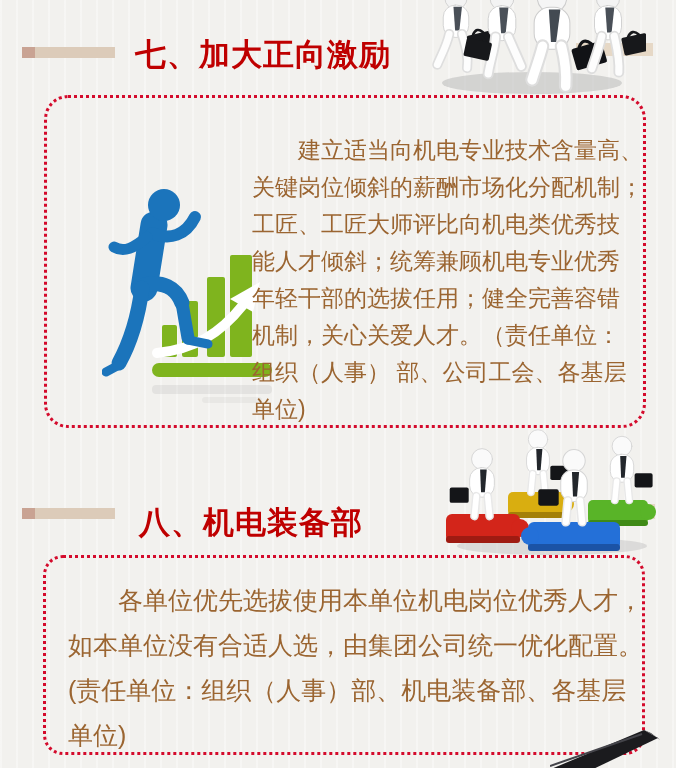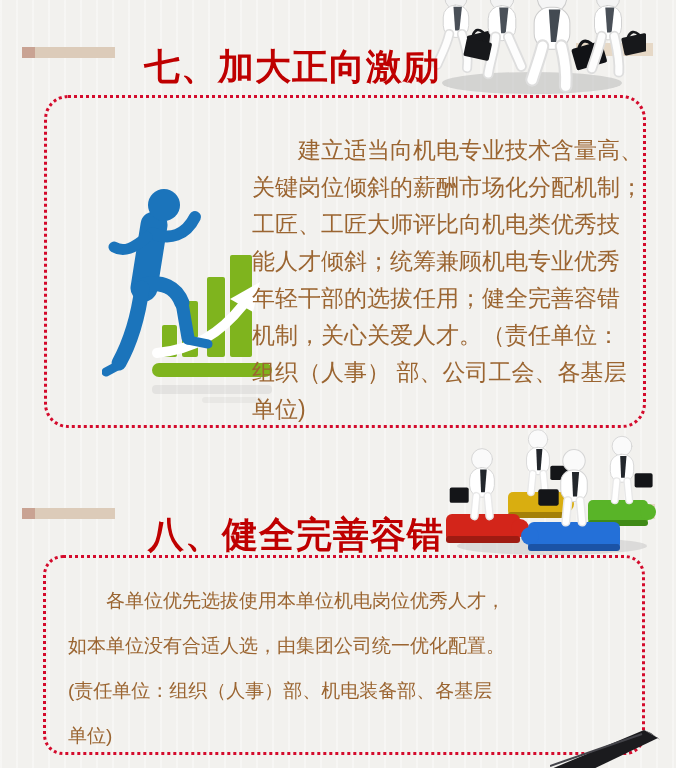--- a/index.html
+++ b/index.html
@@ -3,21 +3,21 @@
 <meta charset="utf-8">
 <style>
   html,body{margin:0;padding:0;}
   .page{
     position:relative;width:676px;height:768px;overflow:hidden;
     background:#f2f1ee;
     background-image:repeating-linear-gradient(90deg, rgba(255,255,255,.35) 0 2px, rgba(0,0,0,0) 2px 16px);
     font-family:"Liberation Sans", sans-serif;
   }
   .sec-title{
-    position:absolute;margin:16px;color:#bf0000;font-size:36px;font-weight:700;
+    position:absolute;margin:7px;color:#bf0000;font-size:31px;font-weight:700;
     letter-spacing:1px;white-space:nowrap;z-index:3;
   }
   #title7{left:128px;top:27px;}
   #title8{left:132px;top:495px;}
   .tan-bar{position:absolute;background:#dccbb9;z-index:1;}
   .tan-bar .tip{position:absolute;left:0;top:0;bottom:0;width:13px;background:#c9a393;}
   #bar7-left{left:22px;top:47px;width:93px;height:11px;}
   #bar7-right{left:576px;top:43px;width:77px;height:13px;background:#e6d8c6;}
   #bar8-left{left:22px;top:508px;width:93px;height:11px;}
   #bar8-right{left:606px;top:504px;width:49px;height:15px;background:#e6d8c6;}
@@ -25,21 +25,21 @@
     position:absolute;border:3px dotted #d40b2c;box-sizing:border-box;
     background:transparent;z-index:2;
   }
   #box7{left:44px;top:95px;width:602px;height:333px;border-radius:24px;}
   #box8{left:43px;top:555px;width:602px;height:200px;border-radius:20px;}
   .body-text{
     position:absolute;margin:8px;color:#9b6531;white-space:pre-line;
     text-align:left;z-index:2;
   }
   #body7{left:197px;top:26px;width:408px;font-size:23px;line-height:37px;}
-  #body8{left:14px;top:12px;width:580px;font-size:19px;line-height:45px;}
+  #body8{left:14px;top:12px;width:580px;font-size:25px;line-height:45px;}
   .illus{position:absolute;z-index:2;}
   #walkers{left:424px;top:0;width:222px;height:97px;}
   #climb{left:55px;top:55px;width:185px;height:255px;}
   #puzzle{left:442px;top:428px;width:214px;height:128px;}
   #pen{left:550px;top:700px;width:126px;height:68px;z-index:4;}
   svg{display:block;width:100%;height:100%;}
 </style>
 </head>
 <body>
 
@@ -154,21 +154,21 @@
 年轻干部的选拔任用；健全完善容错
 机制，关心关爱人才。（责任单位：
 组织（人事） 部、公司工会、各基层
 单位)</p>
   </div>
 
   <div class="tan-bar" id="bar8-left">
       <span class="tip"></span>
     </div>
   <div class="tan-bar" id="bar8-right"></div>
-  <h1 class="sec-title" id="title8">八、健全完善容错</h1>
+  <h1 class="sec-title" id="title8">八、机电装备部</h1>
 
   <div class="illus" id="puzzle">
     <svg viewBox="0 0 214 128">
       <ellipse cx="110" cy="118" rx="95" ry="9" fill="#b9b9b9" opacity="0.4"></ellipse>
 
       <g>
         <rect x="66" y="64" width="58" height="24" rx="5" fill="#d9ae10"></rect>
         <circle cx="124" cy="76" r="8" fill="#d9ae10"></circle>
         <rect x="66" y="84" width="58" height="6" rx="3" fill="#a37f08"></rect>
         <rect x="146" y="72" width="60" height="24" rx="5" fill="#59b428"></rect>

